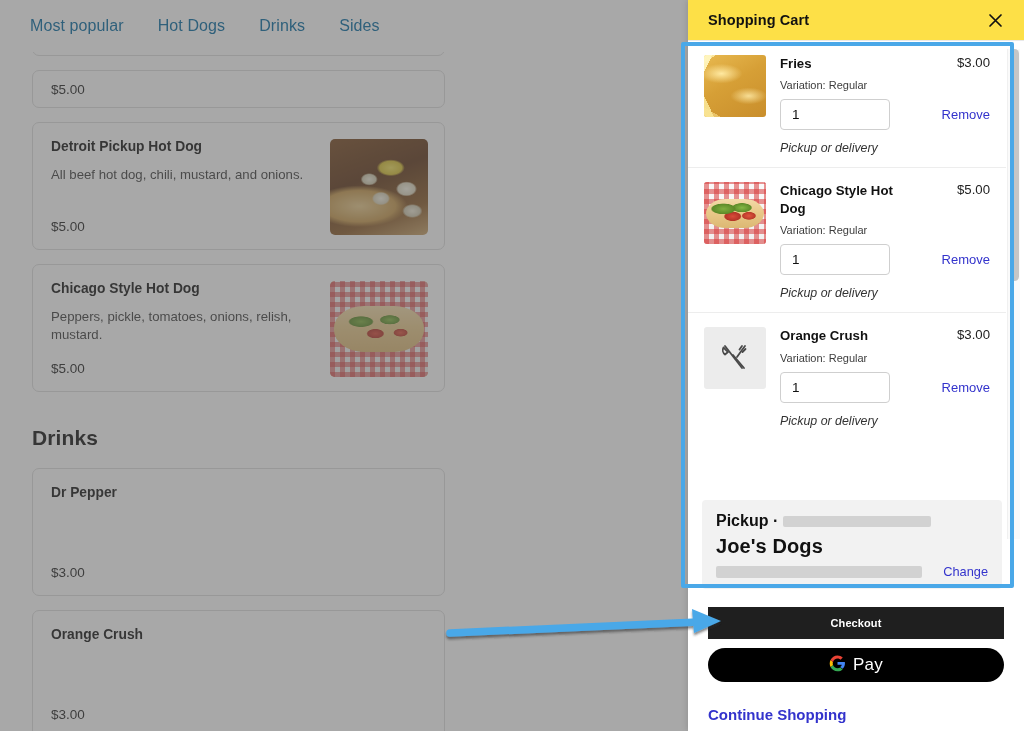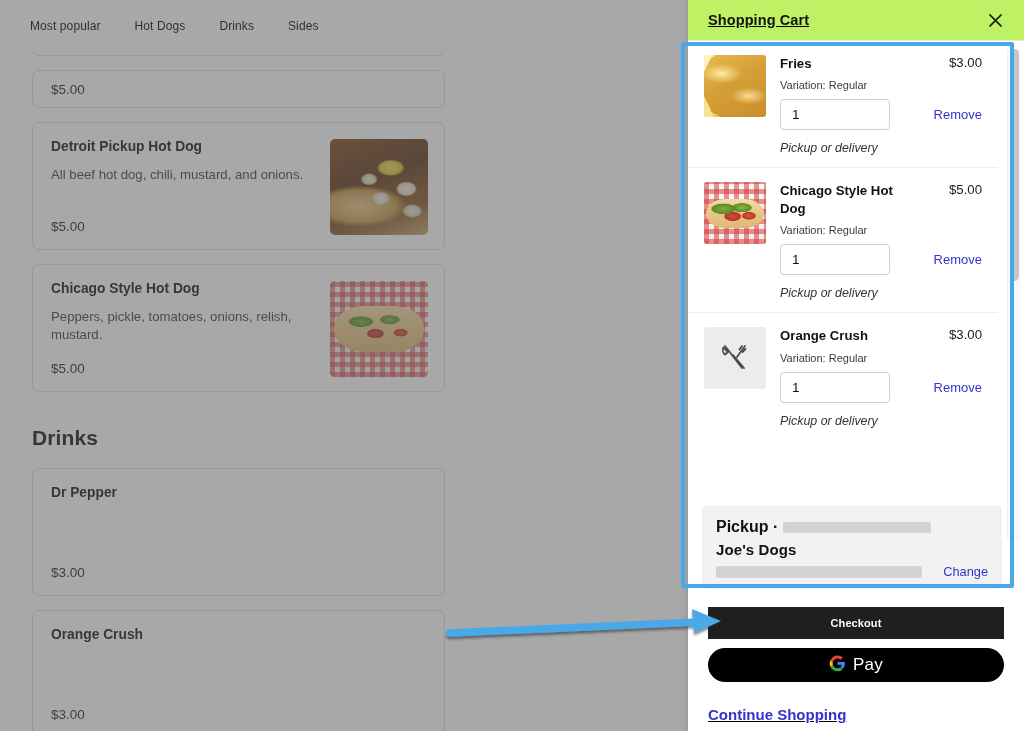--- a/index.html
+++ b/index.html
@@ -12,21 +12,21 @@
 
   
   .menu-page { position: absolute; inset: 0; background: #ffffff; overflow: hidden; }
   .menu-scroll { position: absolute; left: 0; top: -22px; width: 690px; padding: 0 32px; }
 
   .navbar {
     position: absolute; left: 0; top: 0; width: 690px; height: 52px;
     background: #fff; display: flex; align-items: center; gap: 34px;
     padding-left: 30px; z-index: 5;
   }
-  .nav-link { font-size: 12px; color: #000000; white-space: nowrap; letter-spacing: .1px; }
+  .nav-link { font-size: 16px; color: #0369a1; white-space: nowrap; letter-spacing: .1px; }
 
   .section-title {
     font-size: 21px; font-weight: bold; color: #111;
     margin: 34px 0 18px 0; letter-spacing: .1px;
   }
 
   .card-grid { display: flex; flex-wrap: wrap; gap: 14px 22px; }
   .menu-card {
     width: 413px; height: 128px; border: 1px solid #dddddd; border-radius: 7px;
     background: #fff; position: relative; padding: 15px 18px; overflow: hidden; flex: none;
@@ -81,39 +81,38 @@
       radial-gradient(ellipse 9px 5px at 74% 58%, #e0563f, #bb3a2a 70%, transparent 82%),
       linear-gradient(180deg, #f3dba8 0%, #e9c98a 44%, #dcb873 100%);
   }
 
   
   .dim-overlay { position: absolute; inset: 0; background: rgba(88,88,88,.52); z-index: 20; }
 
   
   .cart-panel {
     position: absolute; right: 0; top: 0; width: 336px; height: 731px;
-    background: #bef264; z-index: 30; display: flex; flex-direction: column;
+    background: #fde047; z-index: 30; display: flex; flex-direction: column;
     box-shadow: -1px 0 6px rgba(0,0,0,.13);
-    text-decoration: underline;
   }
   .cart-header {
     height: 40px; display: flex; align-items: center; justify-content: space-between;
     padding: 0 18px 0 20px; flex: none;
   }
   .cart-title { font-size: 14.5px; font-weight: bold; color: #111; letter-spacing: .1px; }
   .close-btn {
     width: 22px; height: 22px; display: flex; align-items: center; justify-content: center;
     cursor: pointer; color: #111;
   }
 
   .cart-body {
     position: relative; flex: 1; overflow: hidden;
     border-top: 1px solid #e9e9e9; background: #fff;
   }
-  .items-scroll { position: absolute; inset: 0 14px 0 0; padding: 0 12px 0 0; }
+  .items-scroll { position: absolute; inset: 0 14px 0 0; padding: 0 4px 0 0; }
 
   .cart-item {
     display: flex; padding: 14px 16px 12px 16px; border-bottom: 1px solid #ededed;
     position: relative;
   }
   .cart-item:last-child { border-bottom: none; }
   .item-thumb {
     width: 62px; height: 62px; flex: none; border-radius: 3px; overflow: hidden;
     margin-right: 14px; background: #eee;
   }
@@ -141,21 +140,21 @@
 
   
   .pickup-sheet {
     position: absolute; left: 14px; right: 22px; bottom: 8px;
     background: #f2f2f2; border-radius: 4px; padding: 12px 14px 10px 14px;
     z-index: 8;
   }
   .pickup-line1 { display: flex; align-items: center; gap: 5px; }
   .pickup-label { font-size: 16px; font-weight: bold; color: #111; }
   .redact { background: #d2d2d2; border-radius: 2px; height: 11px; display: inline-block; }
-  .pickup-store { font-size: 15px; font-weight: bold; color: #111; margin-top: 5px; letter-spacing: .1px; }
+  .pickup-store { font-size: 20px; font-weight: bold; color: #111; margin-top: 5px; letter-spacing: .1px; }
   .pickup-line3 { display: flex; align-items: center; justify-content: space-between; margin-top: 6px; }
   .change-link { font-size: 12.8px; color: #3333cc; cursor: pointer; }
 
   .cart-footer { flex: none; padding: 10px 20px 8px 20px; background: #fff; }
   .btn-checkout {
     width: 100%; height: 32px; background: #1f1f1f; color: #fff;
     font-size: 11px; font-weight: bold; border: none; cursor: pointer;
     font-family: "Liberation Sans", sans-serif; letter-spacing: .1px;
   }
   .btn-gpay {

